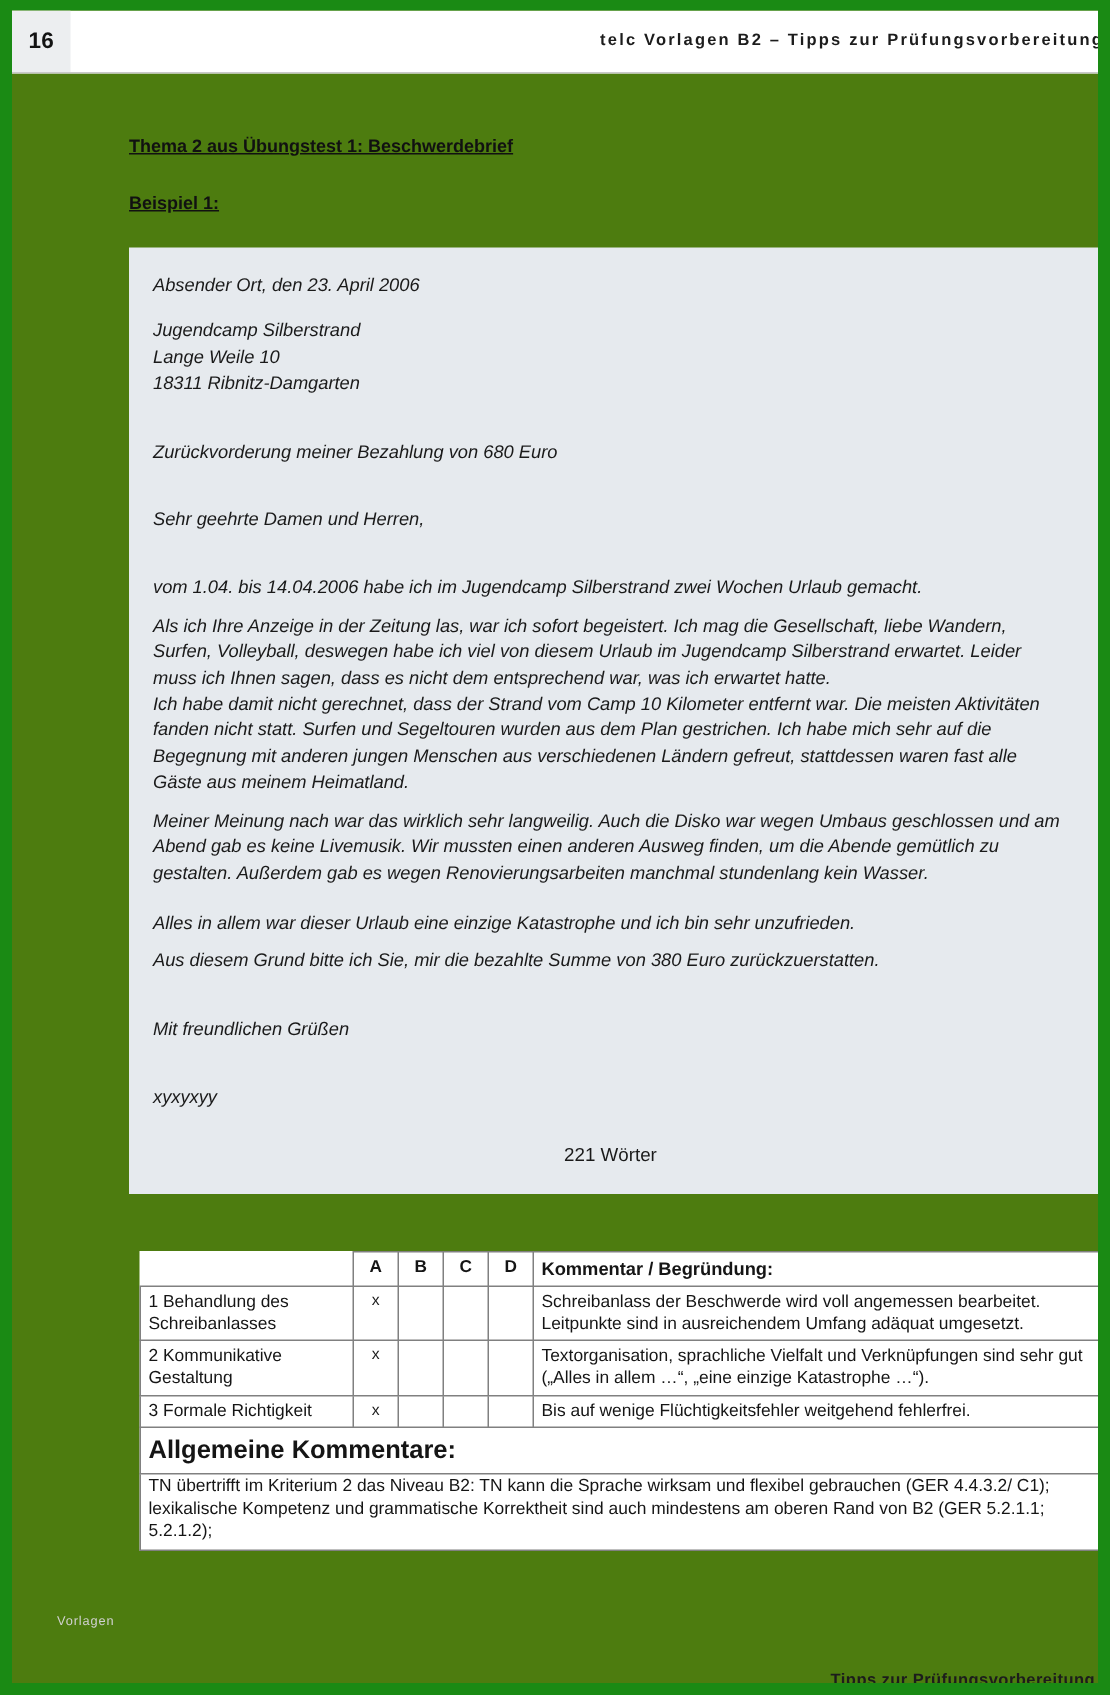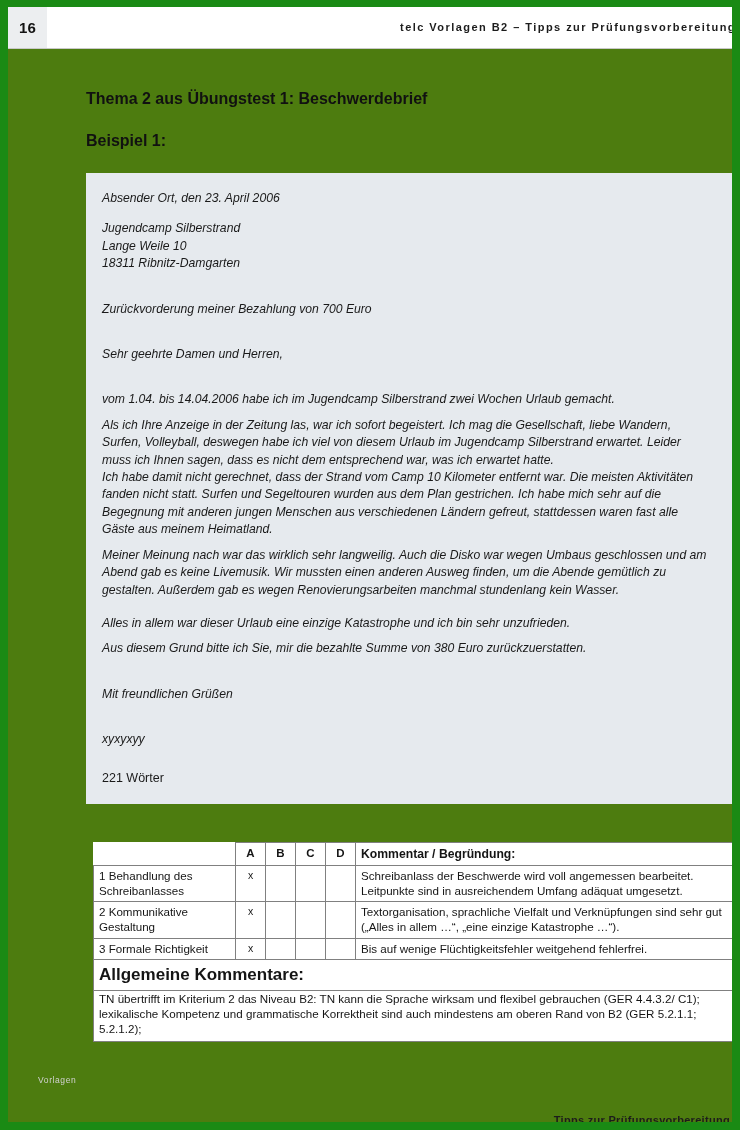--- a/index.html
+++ b/index.html
@@ -63,24 +63,25 @@
     white-space: nowrap;
   }
 
   
   #content {
     position: relative;
     padding: 0;
   }
 
   .heading {
-    font-size: 16px;
+    font-size: 12px;
     font-weight: bold;
     color: #111111;
     margin-left: 78px;
+    text-decoration: underline;
   }
   #thema-heading { margin-top: 41px; }
   #beispiel-heading { margin-top: 24px; }
 
   
   #letter-box {
     margin: 23px 0 0 78px;
     width: 648px;
     box-sizing: border-box;
     background: #e6eaee;
@@ -95,21 +96,21 @@
     white-space: pre-wrap;
   }
   .gap-md { height: 13px; }
   .gap-sm { height: 8px; }
   .gap-xl { height: 28px; }
   .addr-line { line-height: 16.2px; }
   #word-count {
     font-style: normal;
     font-size: 12.5px;
     color: #1a1a1a;
-    text-align: left;
+    text-align: center;
     margin-top: 22px;
   }
 
   
   #eval-table {
     margin: 38px 0 0 85px;
     width: 643px;
     border-collapse: collapse;
     font-size: 11.6px;
     color: #151515;
@@ -189,21 +190,21 @@
     <div id="letter-box">
 
       <div class="l">Absender Ort, den 23. April 2006</div>
       <div class="gap-md"></div>
 
       <div class="l addr-line">Jugendcamp Silberstrand</div>
       <div class="l addr-line">Lange Weile 10</div>
       <div class="l addr-line">18311 Ribnitz-Damgarten</div>
 
       <div class="gap-xl"></div>
-      <div class="l">Zurückvorderung meiner Bezahlung von 700 Euro</div>
+      <div class="l">Zurückvorderung meiner Bezahlung von 680 Euro</div>
 
       <div class="gap-xl"></div>
       <div class="l">Sehr geehrte Damen und Herren,</div>
 
       <div class="gap-xl"></div>
       <div class="l">vom 1.04. bis 14.04.2006 habe ich im Jugendcamp Silberstrand zwei Wochen Urlaub gemacht.</div>
 
       <div class="gap-sm"></div>
       <div class="l">Als ich Ihre Anzeige in der Zeitung las, war ich sofort begeistert. Ich mag die Gesellschaft, liebe Wandern, Surfen, Volleyball, deswegen habe ich viel von diesem Urlaub im Jugendcamp Silberstrand erwartet. Leider muss ich Ihnen sagen, dass es nicht dem entsprechend war, was ich erwartet hatte.</div>
 

